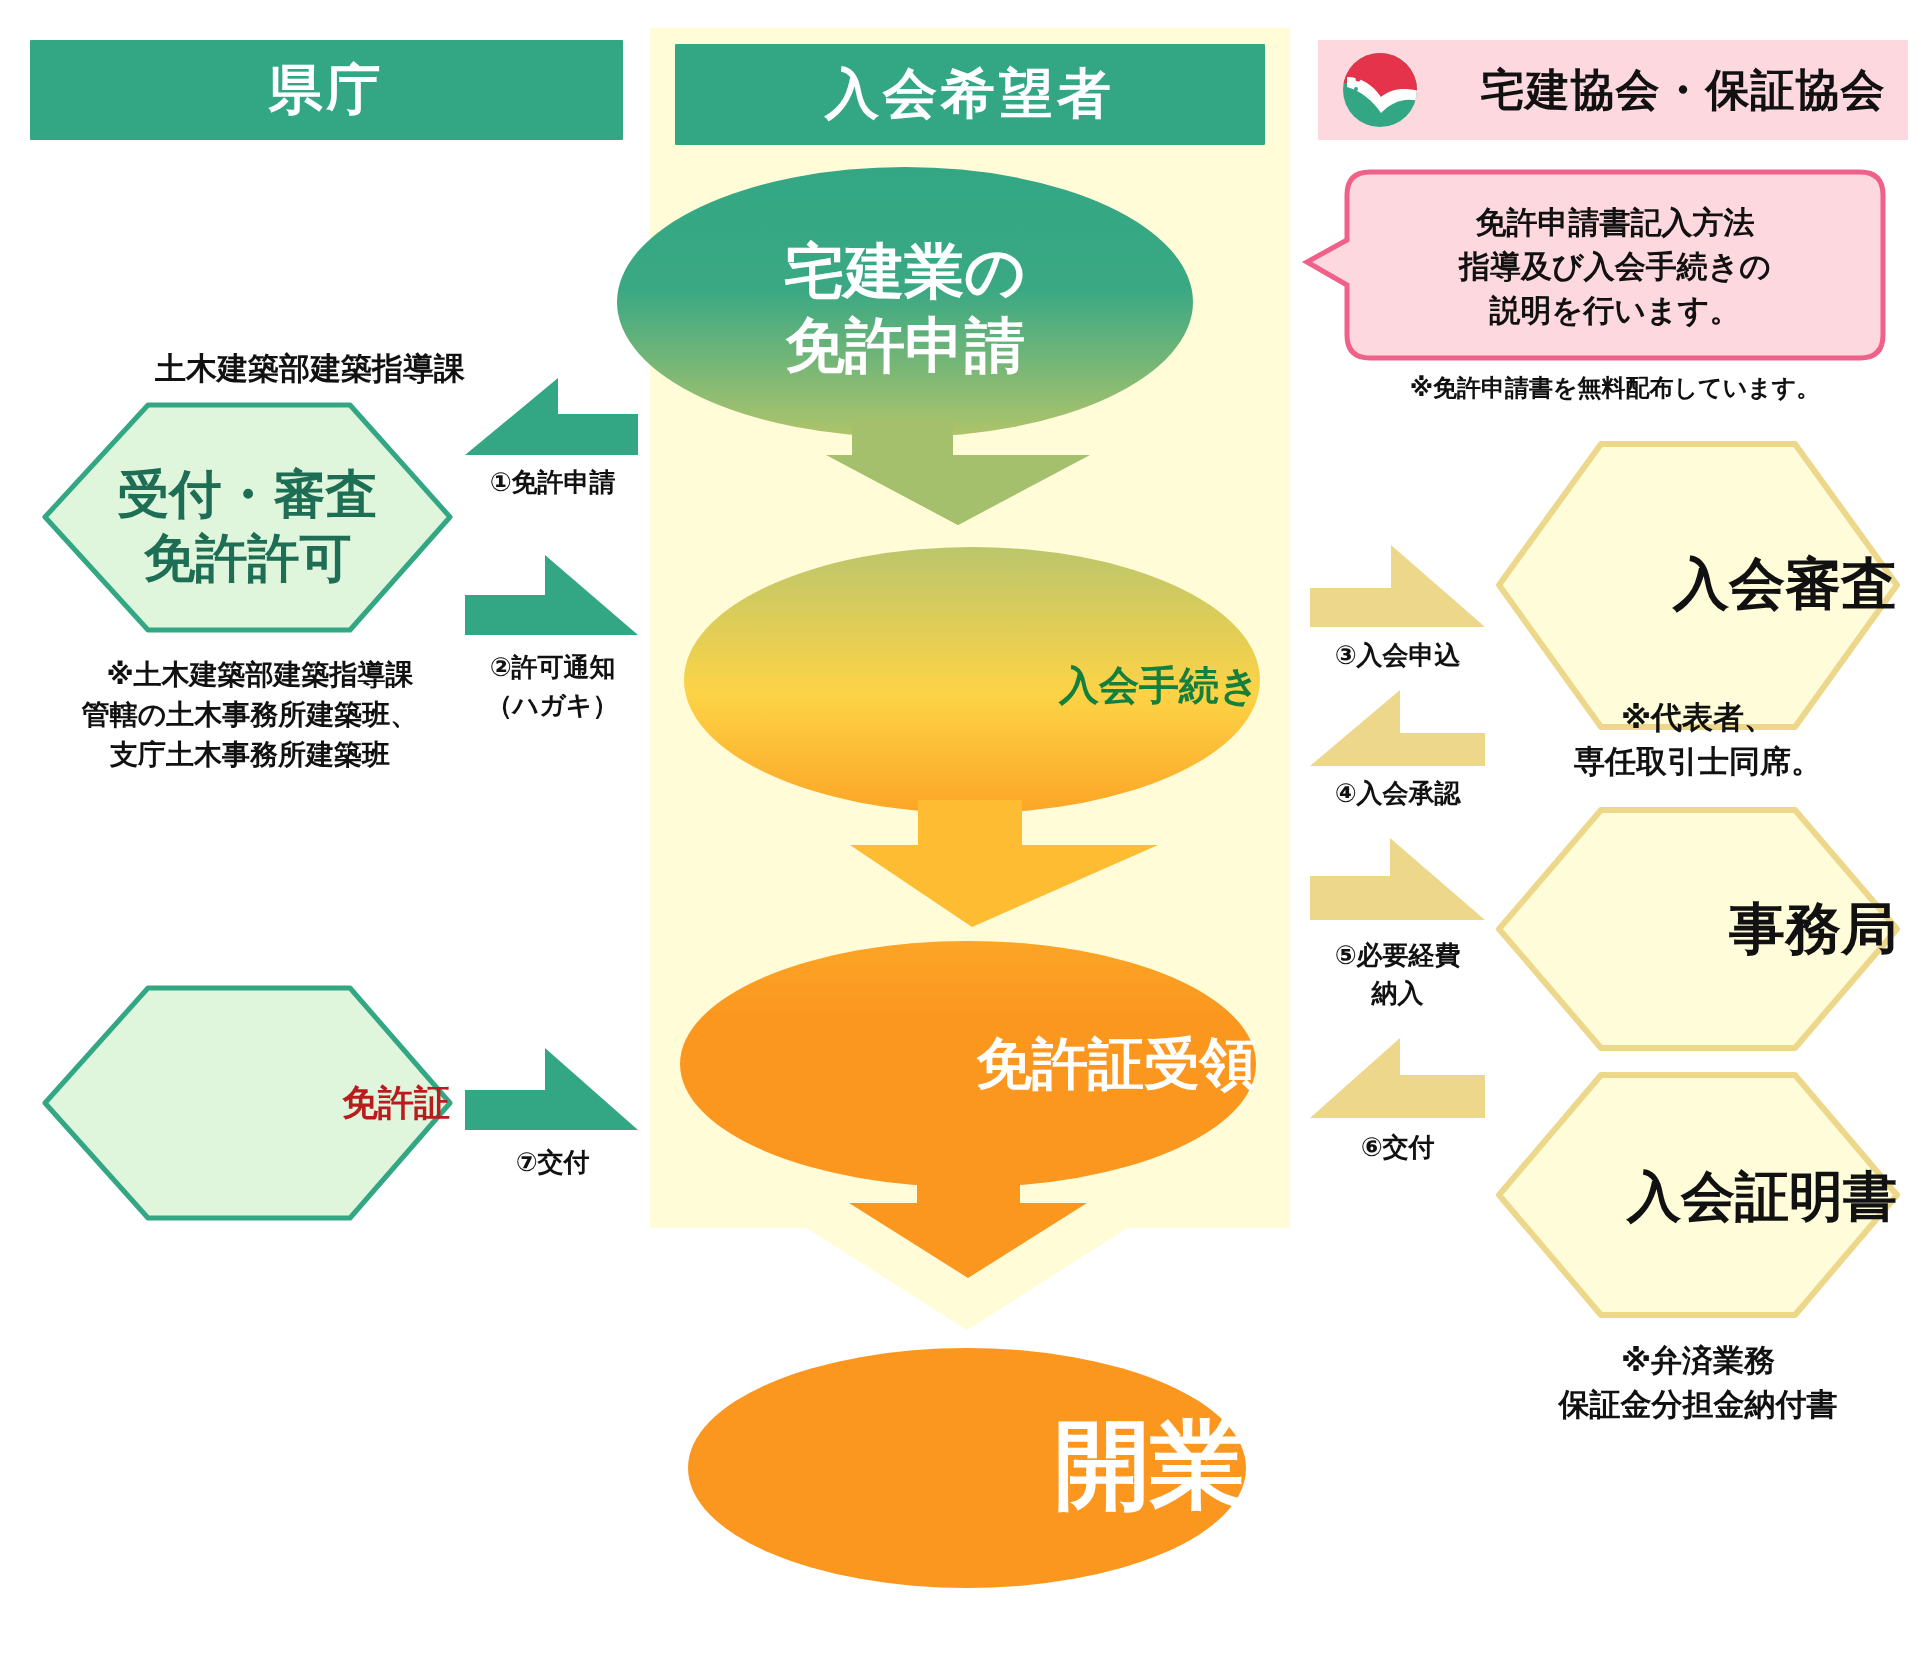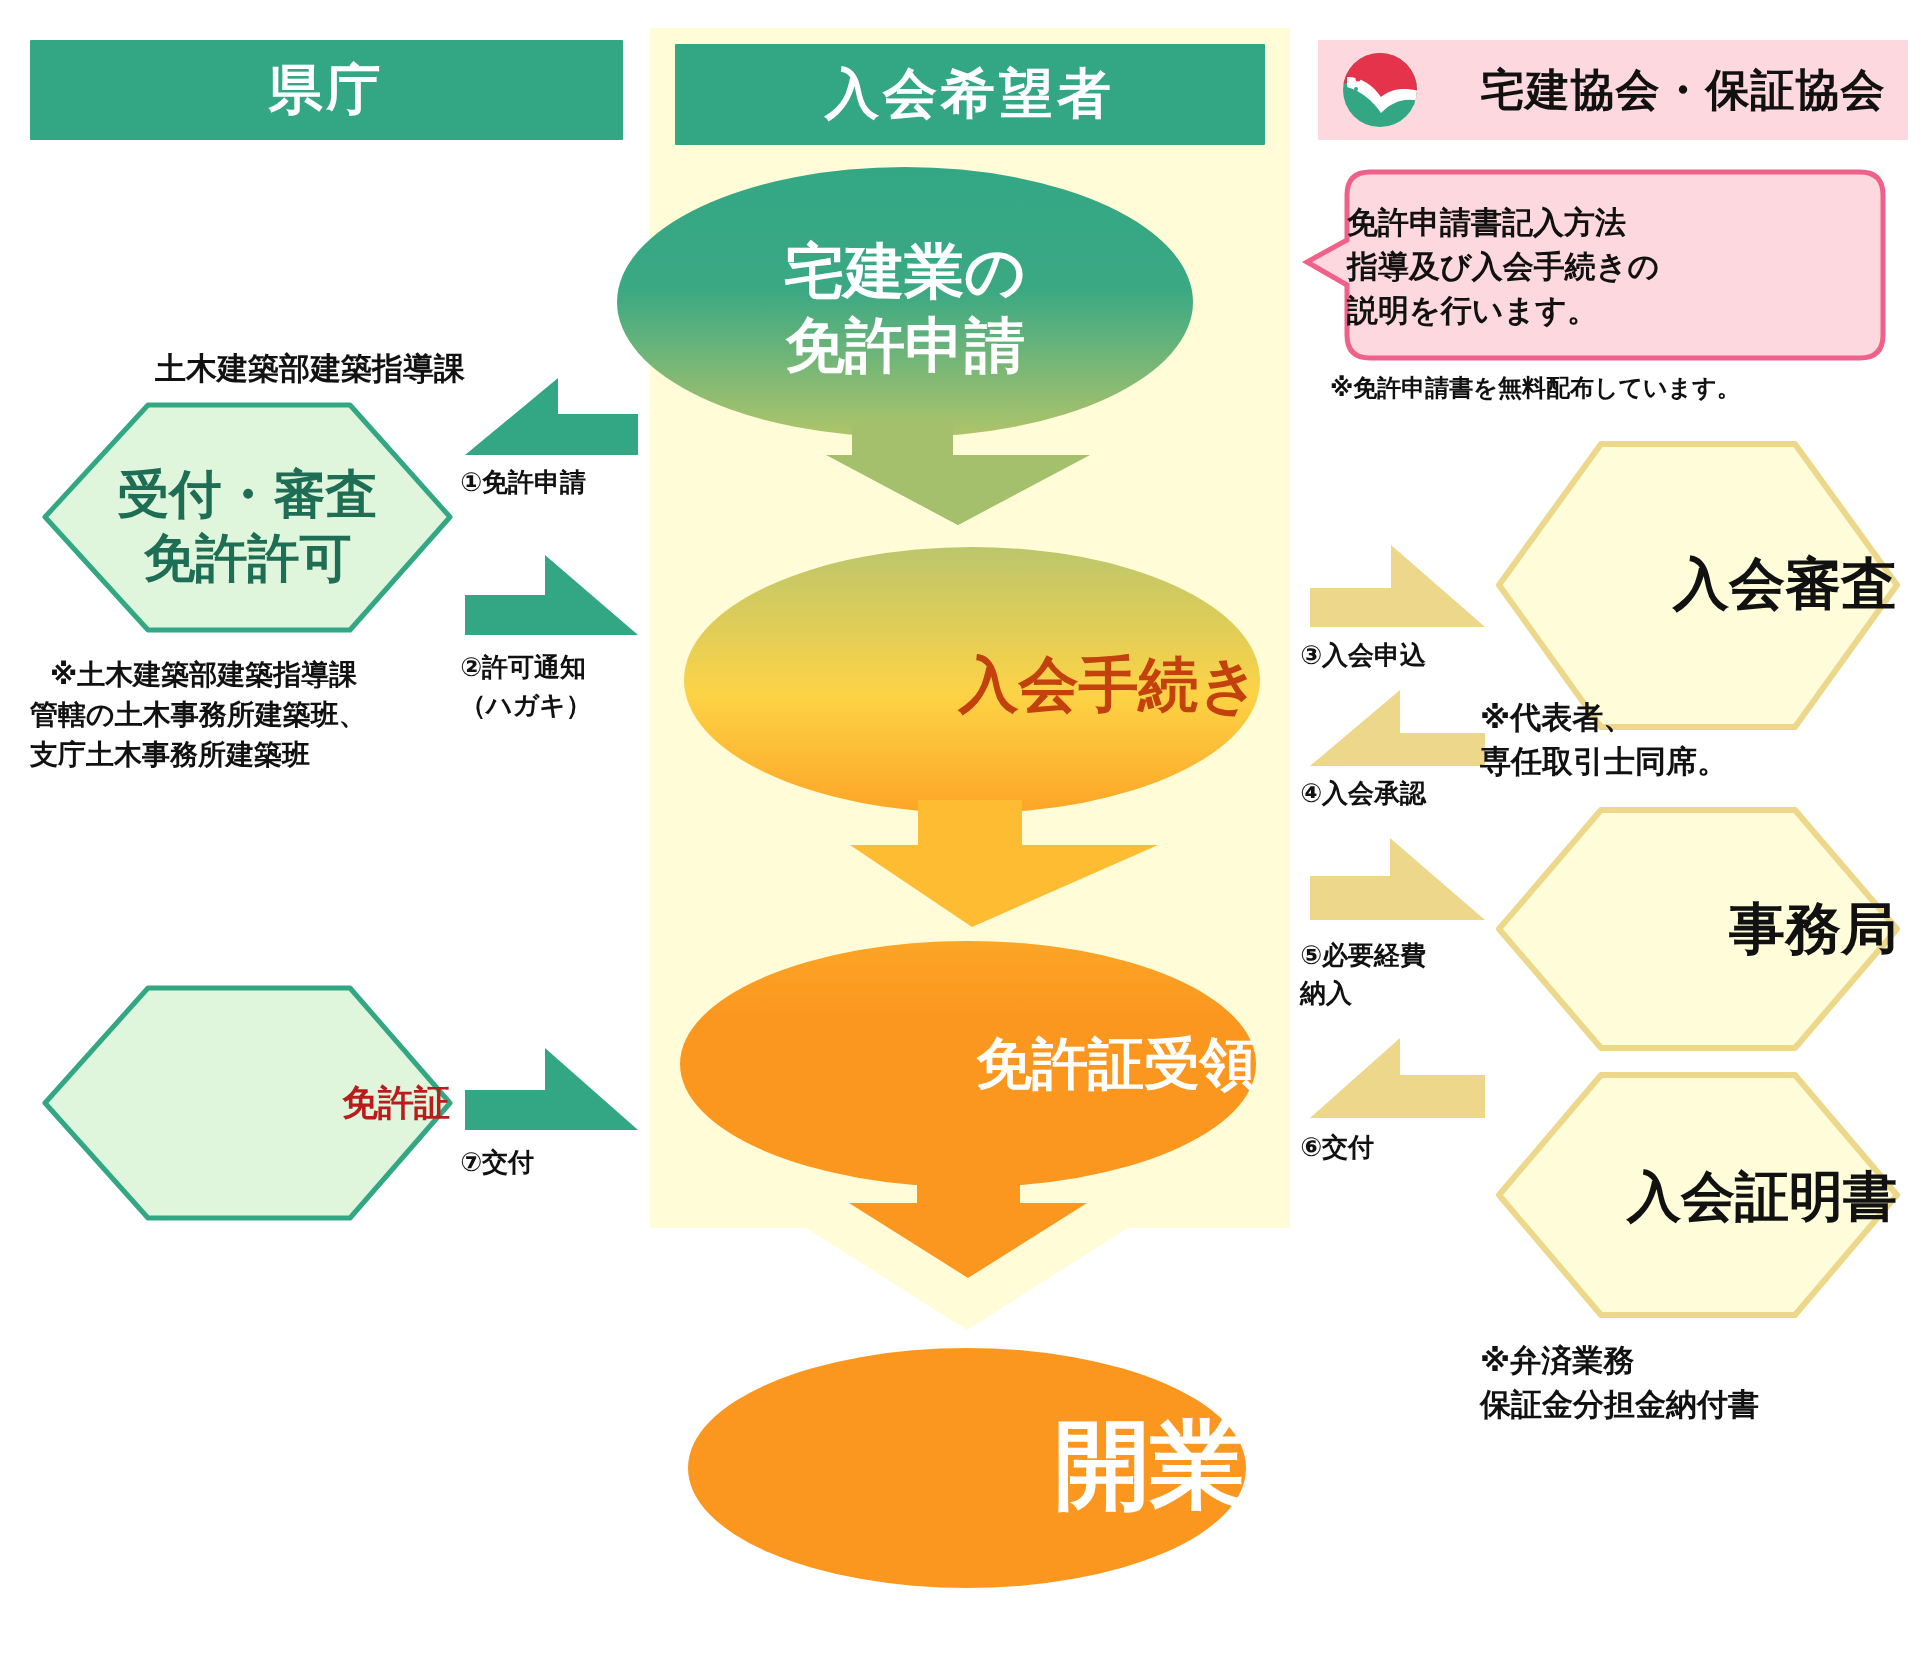--- a/index.html
+++ b/index.html
@@ -3,21 +3,21 @@
 <meta charset="utf-8">
 <style>
   html,body{margin:0;padding:0;background:#fff;}
   body{width:1930px;height:1666px;position:relative;overflow:hidden;
        font-family:"DejaVu Sans","Liberation Sans",sans-serif;font-weight:bold;color:#111;}
   .hdr{position:absolute;border-radius:1px;display:flex;align-items:center;justify-content:center;
        font-size:54px;color:#fff;letter-spacing:4px;}
   .green-hdr{background:#33a784;}
   .pink-hdr{background:#fdd9df;color:#111;font-size:44px;letter-spacing:1px;gap:48px;}
   .panel{position:absolute;left:650px;top:28px;width:640px;height:1200px;background:#fffcd7;}
-  .txt{position:absolute;text-align:left;white-space:nowrap;}
+  .txt{position:absolute;text-align:center;white-space:nowrap;}
   svg.layer{position:absolute;left:0;top:0;width:1930px;height:1666px;}
   .center{display:flex;align-items:center;justify-content:flex-end;text-align:center;}
   .bubble-text{font-size:31px;line-height:44px;color:#111;}
   .note{font-size:28px;line-height:40px;}
   .small{font-size:26px;line-height:38px;}
 </style>
 </head>
 <body>
 
 <div class="panel"></div>
@@ -104,21 +104,21 @@
   <polygon points="1499,929 1601,810 1795,810 1897,929 1795,1048 1601,1048" fill="#fefcd9" stroke="#ecd78a" stroke-width="6" stroke-linejoin="round"></polygon>
   <polygon points="1499,1195 1601,1075 1795,1075 1897,1195 1795,1315 1601,1315" fill="#fefcd9" stroke="#ecd78a" stroke-width="6" stroke-linejoin="round"></polygon>
 
   <path d="M1370 172 H1860 Q1883 172 1883 195 V335 Q1883 358 1860 358 H1370 Q1347 358 1347 335 V285 L1307 262 L1347 240 V195 Q1347 172 1370 172 Z" fill="#fdd9df" stroke="#ef6188" stroke-width="5"></path>
 </svg>
 
 <div class="txt center" style="left:617px;top:222px;width:576px;height:160px;flex-direction:column;font-size:60px;line-height:74px;color:#fff;">
   <div>宅建業の</div>
   <div>免許申請</div>
 </div>
-<div class="txt center" style="left:684px;top:640px;width:576px;height:90px;font-size:60px;color:#c2410c;">入会手続き</div>
+<div class="txt center" style="left:684px;top:640px;width:576px;height:90px;font-size:40px;color:#15803d;">入会手続き</div>
 <div class="txt center" style="left:680px;top:1025px;width:576px;height:80px;font-size:56px;color:#fff;">免許証受領</div>
 <div class="txt center" style="left:688px;top:1412px;width:558px;height:110px;font-size:96px;color:#fff;">開業</div>
 
 <div class="txt" style="left:45px;top:348px;width:420px;text-align:right;font-size:31px;">土木建築部建築指導課</div>
 <div class="txt center" style="left:45px;top:450px;width:405px;height:140px;flex-direction:column;font-size:52px;line-height:64px;color:#1e6e55;">
   <div>受付・審査</div>
   <div>免許許可</div>
 </div>
 <div class="txt note" style="left:30px;top:655px;width:440px;">
   <div style="padding-left:20px;">※土木建築部建築指導課</div>

